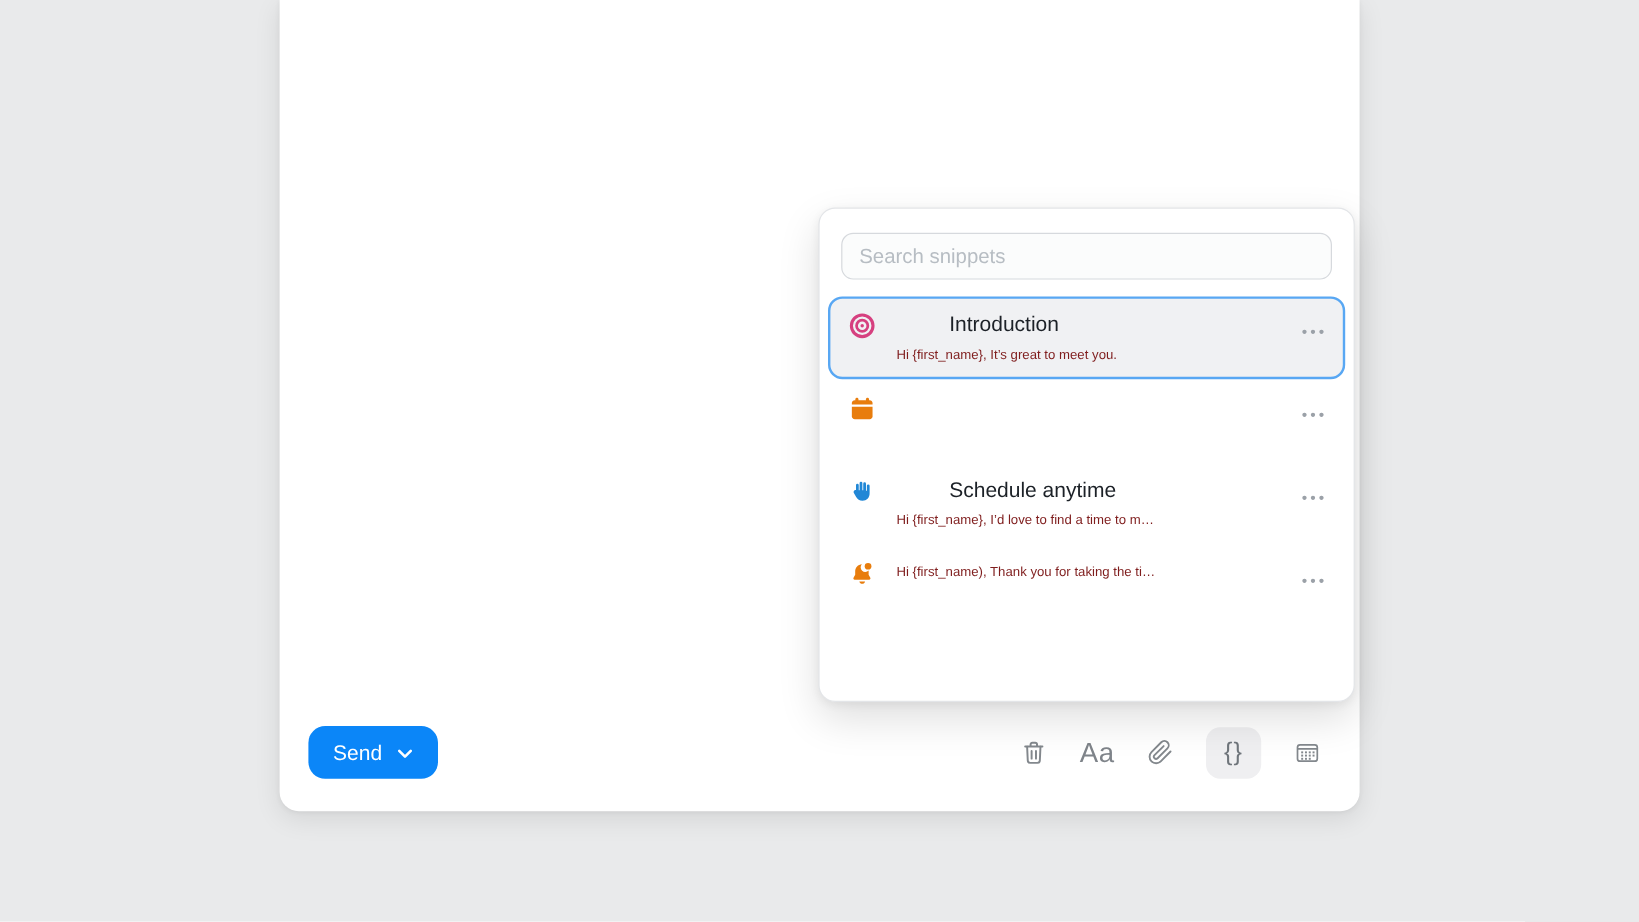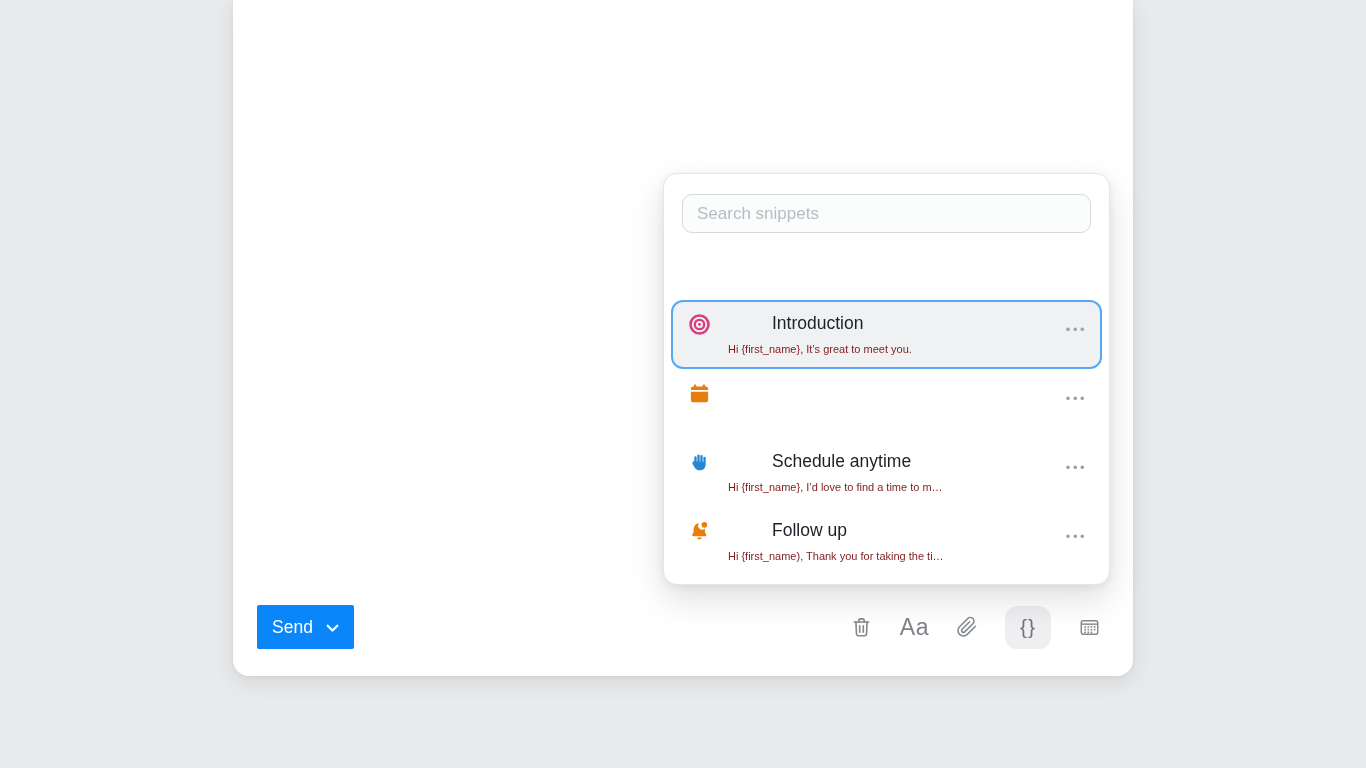--- a/index.html
+++ b/index.html
@@ -18,24 +18,24 @@
     width: 900px; height: 676px;
     background: #ffffff;
     border-radius: 0 0 16px 16px;
     box-shadow: 0 6px 22px rgba(0,0,0,.09), 0 1px 4px rgba(0,0,0,.05);
   }
 
   
   .send-btn {
     position: absolute;
     left: 24px; top: 605px;
-    width: 97px; height: 44px;
+    width: 108px; height: 44px;
     background: #0b86f8;
     border: none;
-    border-radius: 2px;
+    border-radius: 14px;
     color: #ffffff;
     font-family: inherit;
     font-size: 17.5px;
     font-weight: 500;
     display: flex; align-items: center; justify-content: center;
     gap: 13px;
     cursor: pointer;
   }
   .send-btn svg { display: block; margin-top: 2px; }
 
@@ -55,27 +55,27 @@
     width: 46px; height: 43px;
     background: #efeff1;
     border-radius: 12px;
     display: flex; align-items: center; justify-content: center;
   }
   .tb-braces-box span { font-size: 21px; color: #6f757b; letter-spacing: 1px; }
 
   
   .popup {
     position: absolute;
-    left: 663px; top: 173px;
+    left: 682px; top: 173px;
     width: 447px; height: 412px;
     background: #ffffff;
     border: 1px solid #e3e5e8;
     border-radius: 14px;
     box-shadow: 0 14px 34px rgba(0,0,0,.13), 0 2px 8px rgba(0,0,0,.06);
-    display: flex; flex-direction: column; justify-content: space-between;
+    display: flex; flex-direction: column;
   }
   .search-wrap { padding: 20px 18px 14px 18px; }
   .search-input {
     width: 100%; height: 39px;
     border: 1px solid #d6d9dd;
     background: #fbfcfc;
     border-radius: 10px;
     padding: 0 14px;
     font-family: inherit;
     font-size: 17px;
@@ -232,21 +232,20 @@
 
     <div class="snippet-row">
       <span class="snip-icon" style="color: rgb(232, 125, 13);">
         <svg viewBox="0 0 24 24">
           <path fill="currentColor" d="M11.7 3.4c-3.3.15-5.8 2.95-5.8 6.25v2.9l-1.45 2.6c-.42.78.1 1.7.98 1.7h12.64c.88 0 1.4-.92.98-1.7L17.6 12.55V9.65c0-.3-.02-.6-.07-.9a3.9 3.9 0 0 1-5.83-5.35z"></path>
           <path fill="currentColor" d="M9.5 18.3c.3 1.25 1.3 2.1 2.5 2.1s2.2-.85 2.5-2.1z"></path>
           <circle cx="17.1" cy="5.1" r="2.9" fill="currentColor"></circle>
         </svg>
       </span>
       <div class="snip-text">
-        <div class="snip-title">Follow up</div>
         <div class="snip-preview">Hi {first_name), Thank you for taking the ti…</div>
       </div>
       <span class="snip-menu">•••</span>
     </div>
 
   </div>
 
 
 </div>
 

